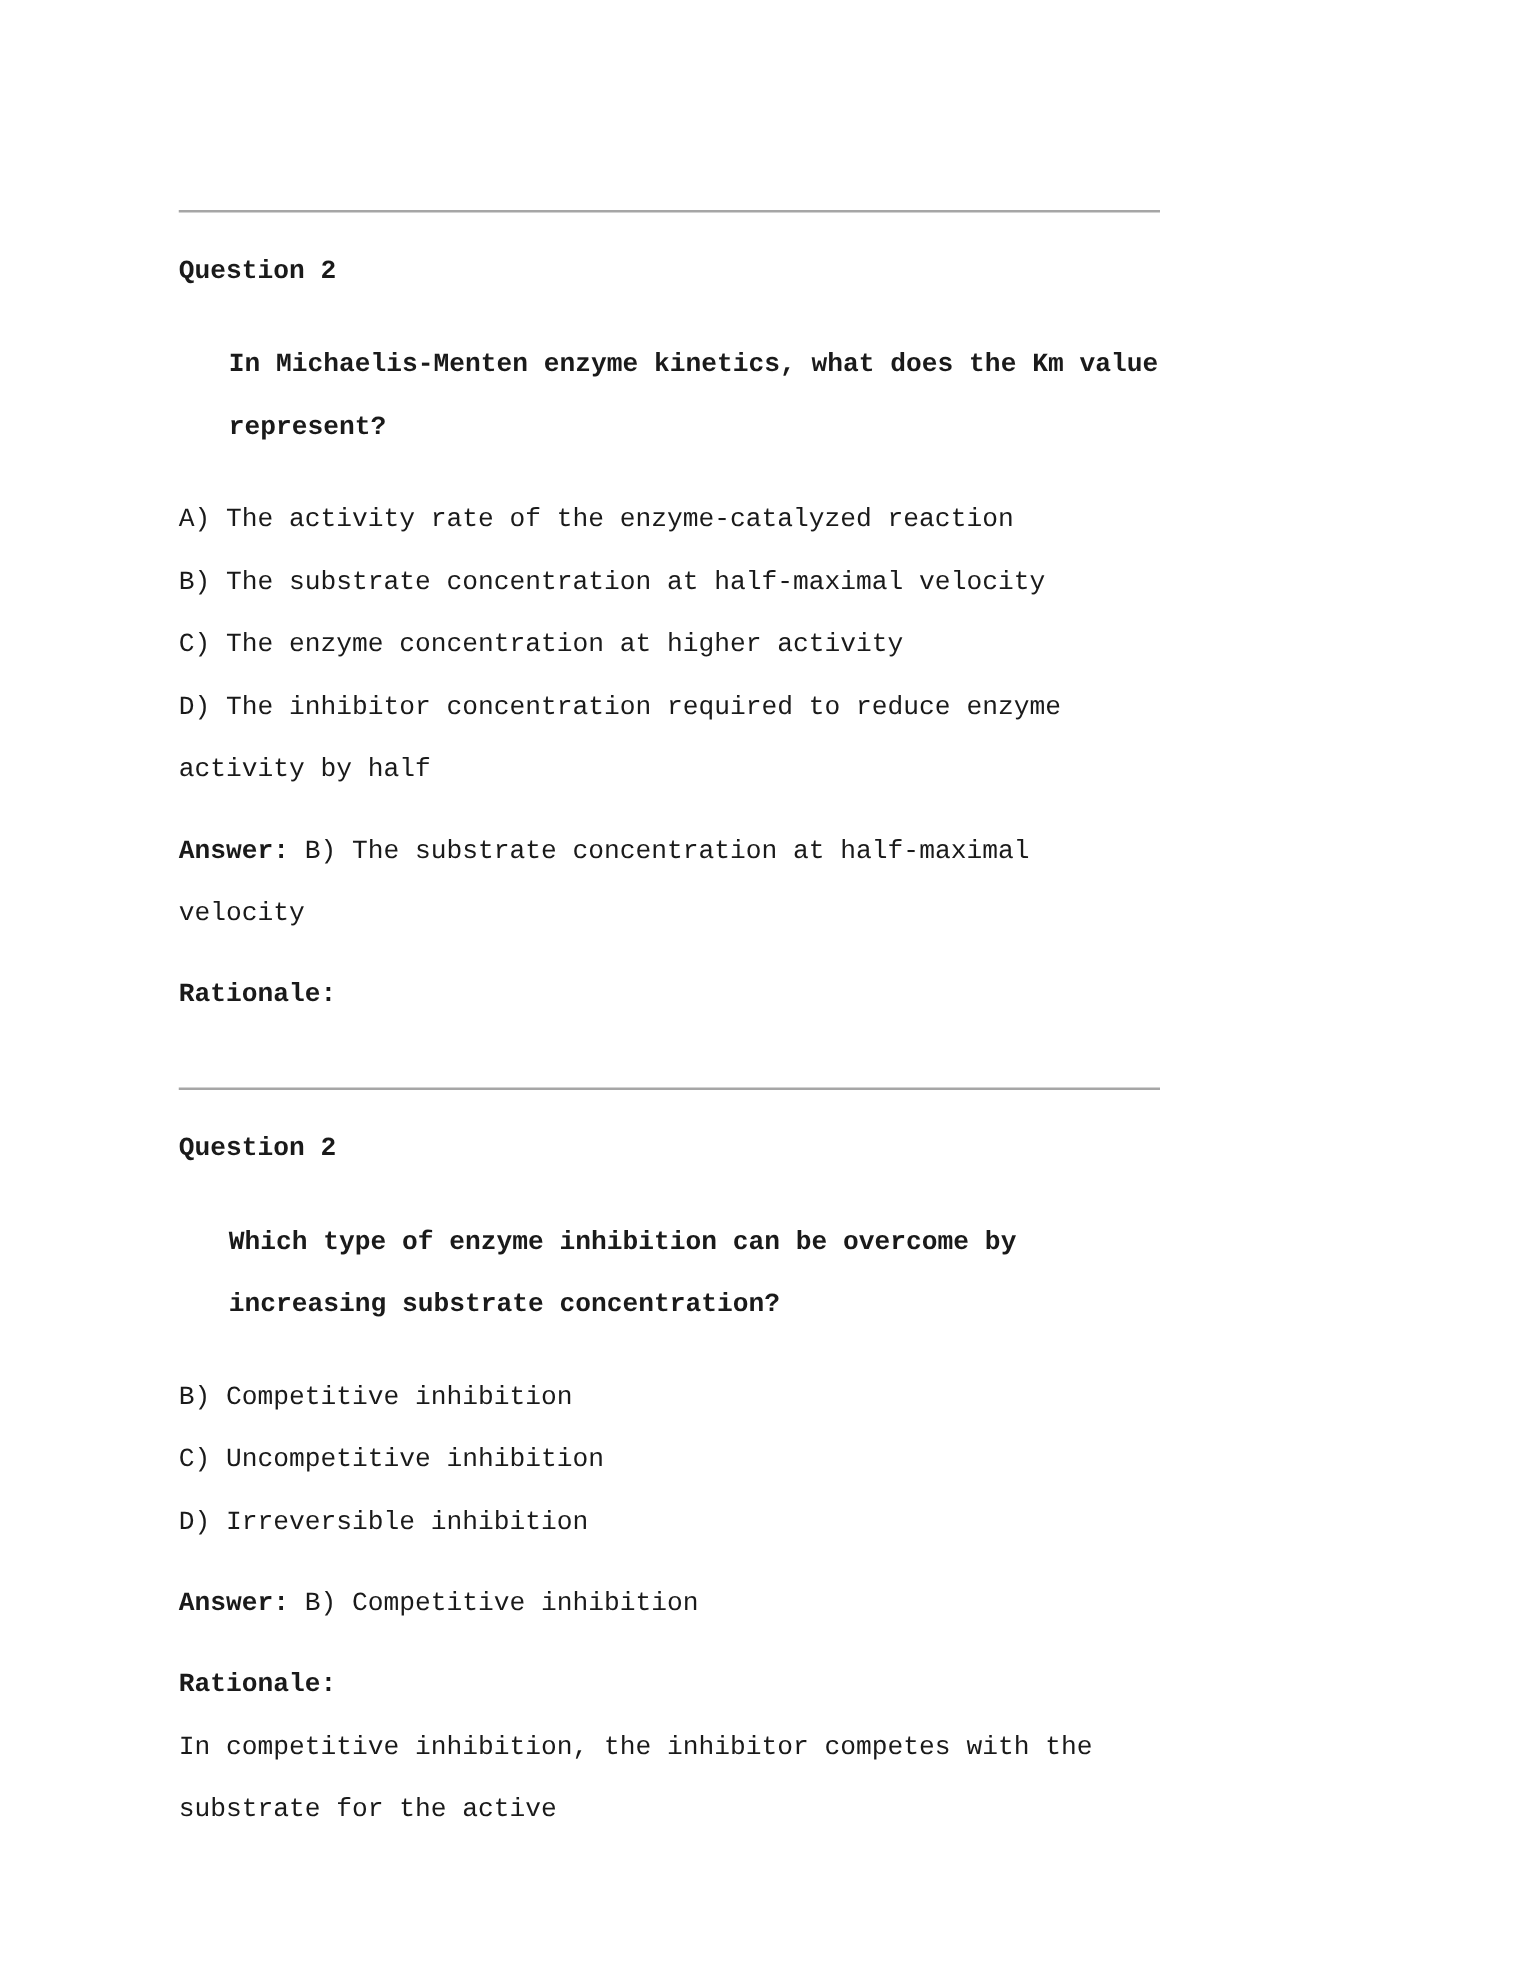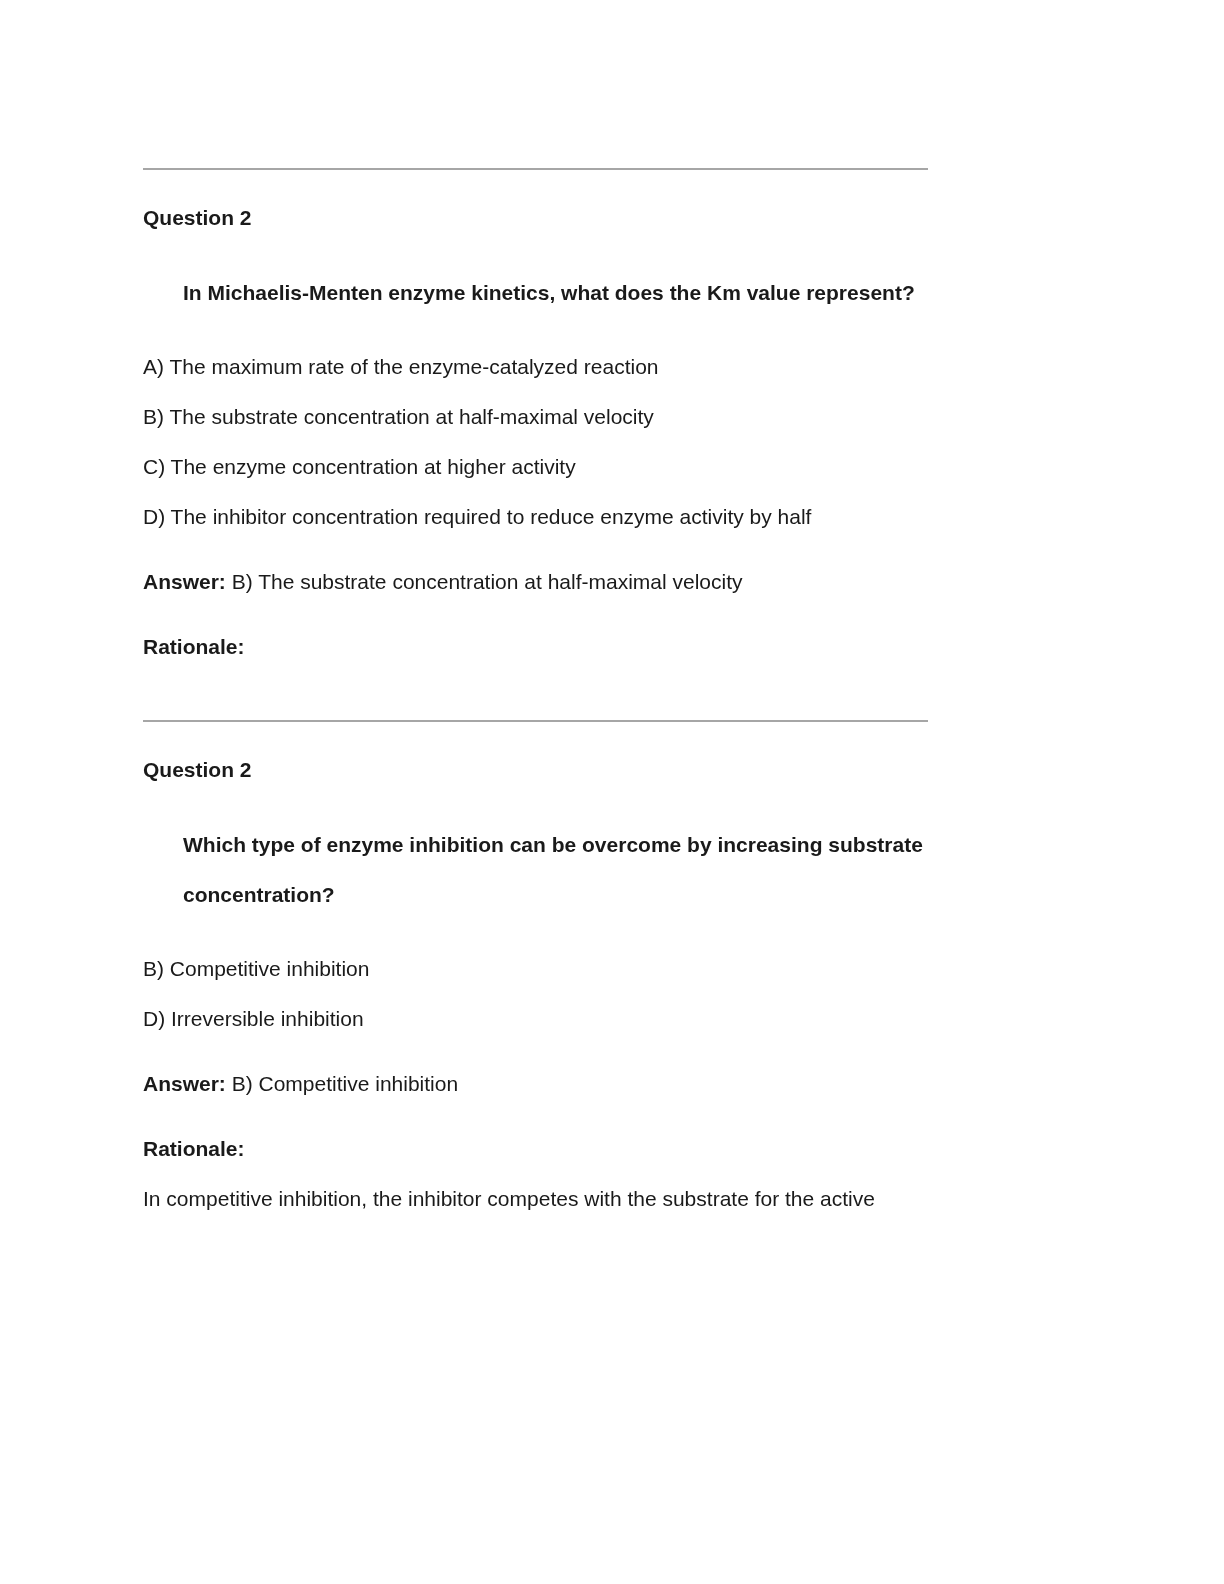--- a/index.html
+++ b/index.html
@@ -12,20 +12,21 @@
     width: 1224px;
     height: 1584px;
     overflow: hidden;
     font-family: "Liberation Sans", sans-serif;
     color: #1a1a1a;
   }
   .page {
     width: 992px;
     height: 1584px;
     padding: 168px 64px 0 143px;
+    font-family: Liberation Mono, monospace;
   }
   .rule {
     border: none;
     height: 2px;
     background: #a6a6a6;
     margin: 0;
     width: 100%;
   }
   .rule.second {
     margin-top: 48px;
@@ -73,36 +74,37 @@
 <body>
 
 <div class="page">
 
   <hr class="rule">
 
   <section class="question-block">
     <p class="q-heading">Question 2</p>
     <p class="q-text">In Michaelis-Menten enzyme kinetics, what does the Km value represent?</p>
     <div class="options">
-      <p class="option">A) The maximum rate of the enzyme-catalyzed reaction</p>
+      <p class="option">A) The activity rate of the enzyme-catalyzed reaction</p>
       <p class="option">B) The substrate concentration at half-maximal velocity</p>
       <p class="option">C) The enzyme concentration at higher activity</p>
       <p class="option">D) The inhibitor concentration required to reduce enzyme activity by half</p>
     </div>
     <p class="answer"><span class="label">Answer:</span><span> B) The substrate concentration at half-maximal velocity</span></p>
     <p class="rationale-label">Rationale:</p>
   </section>
 
   <hr class="rule second">
 
   <section class="question-block">
     <p class="q-heading">Question 2</p>
     <p class="q-text">Which type of enzyme inhibition can be overcome by increasing substrate concentration?</p>
     <div class="options">
       <p class="option">B) Competitive inhibition</p>
+      <p class="option">C) Uncompetitive inhibition</p>
       <p class="option">D) Irreversible inhibition</p>
     </div>
     <p class="answer"><span class="label">Answer:</span><span> B) Competitive inhibition</span></p>
     <p class="rationale-label">Rationale:</p>
     <p class="rationale">In competitive inhibition, the inhibitor competes with the substrate for the active</p>
   </section>
 
 </div>
 
 </body></html>

